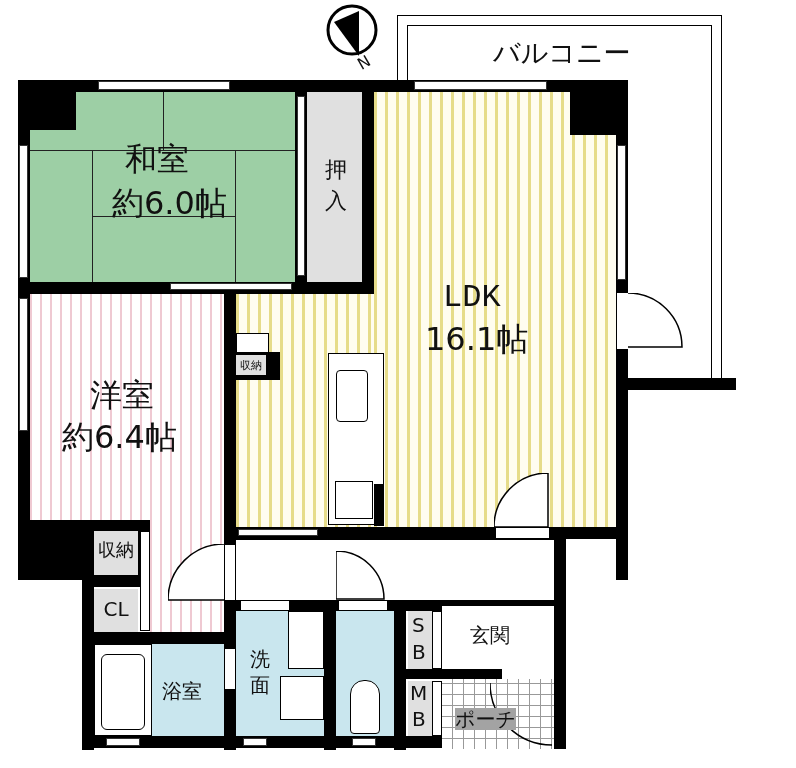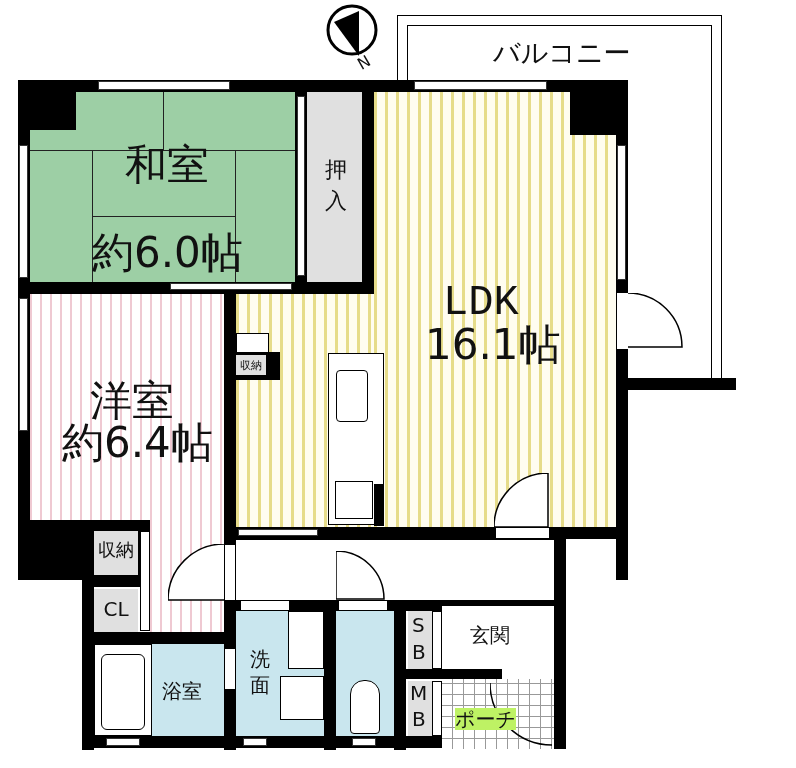--- a/index.html
+++ b/index.html
@@ -6,21 +6,21 @@
   body{width:796px;height:768px;position:relative;overflow:hidden;font-family:"DejaVu Sans","Liberation Sans",sans-serif;}
   .abs{position:absolute;box-sizing:border-box;}
   .wall{position:absolute;background:#000;}
   .tatami{background:#9dcfa5;}
   .ldk{background:repeating-linear-gradient(90deg,#e6dc8a 0 3px,#fffdf0 3px 11px);}
   .yoshitsu{background:repeating-linear-gradient(90deg,#efc9d2 0 2px,#fff 2px 10px);}
   .wet{background:#c9e6ee;}
   .storage{background:#e0e0e0;}
   .white{background:#fff;}
   .label{position:absolute;color:#111;text-align:center;line-height:1.1;white-space:nowrap;}
-  .big{font-size:42px;}
+  .big{font-size:32px;}
   .sm{font-size:20px;}
   .xs{font-size:11px;}
   .win{position:absolute;background:#fff;border:1px solid #333;box-sizing:border-box;}
   .tline{position:absolute;background:#222;}
 </style>
 </head>
 <body>
 
 <div class="abs" style="left:326px;top:4px;width:52px;height:72px;">
   <svg width="52" height="56" viewBox="0 0 52 56">
@@ -38,21 +38,21 @@
 <div class="wall" style="left:18px;top:80px;width:12px;height:500px;"></div>
 
 <div class="abs tatami" style="left:30px;top:92px;width:265px;height:190px;"></div>
 <div class="wall" style="left:18px;top:80px;width:58px;height:50px;"></div>
 <div class="tline" style="left:163px;top:92px;width:1px;height:58px;"></div>
 <div class="tline" style="left:30px;top:150px;width:265px;height:1px;"></div>
 <div class="tline" style="left:92px;top:150px;width:1px;height:132px;"></div>
 <div class="tline" style="left:235px;top:150px;width:1px;height:132px;"></div>
 <div class="tline" style="left:92px;top:216px;width:143px;height:1px;"></div>
 <div class="label big" style="left:125px;top:142px;">和室</div>
-<div class="label big" style="left:92px;top:186px;margin-top:44px;">約6.0帖</div>
+<div class="label big" style="left:112px;top:186px;">約6.0帖</div>
 <div class="win" style="left:98px;top:81px;width:132px;height:9px;"></div>
 <div class="win" style="left:19px;top:145px;width:9px;height:133px;"></div>
 
 <div class="wall" style="left:18px;top:282px;width:355px;height:12px;"></div>
 <div class="win" style="left:170px;top:283px;width:122px;height:7px;"></div>
 
 <div class="wall" style="left:295px;top:92px;width:12px;height:190px;"></div>
 <div class="win" style="left:297px;top:96px;width:8px;height:180px;"></div>
 <div class="abs storage" style="left:307px;top:92px;width:55px;height:190px;"></div>
 <div class="wall" style="left:362px;top:80px;width:12px;height:214px;"></div>
@@ -156,13 +156,13 @@
 
 <div class="abs storage" style="left:408px;top:681px;width:24px;height:55px;"></div>
 <div class="label sm" style="left:410px;top:682px;">M</div>
 <div class="label sm" style="left:412px;top:708px;">B</div>
 <div class="abs white" style="left:432px;top:681px;width:10px;height:55px;border:1px solid #000;"></div>
 <div class="abs" style="left:442px;top:679px;width:112px;height:70px;background:repeating-linear-gradient(0deg,#fff 0 10px,#999 10px 11px),#fff;"></div>
 <div class="abs" style="left:442px;top:679px;width:112px;height:70px;background:repeating-linear-gradient(90deg,transparent 0 10px,#999 10px 11px);"></div>
 <svg class="abs" style="left:490px;top:683px;" width="64" height="64">
     <path d="M0,0 A62,62 0 0 0 62,62" fill="none" stroke="#000" stroke-width="1.5"></path>
   </svg>
-<div class="label sm" style="left:455px;top:708px;background:#bef264;">ポーチ</div>
+<div class="label sm" style="left:455px;top:708px;background:#a3a3a3;">ポーチ</div>
 
 </body></html>

